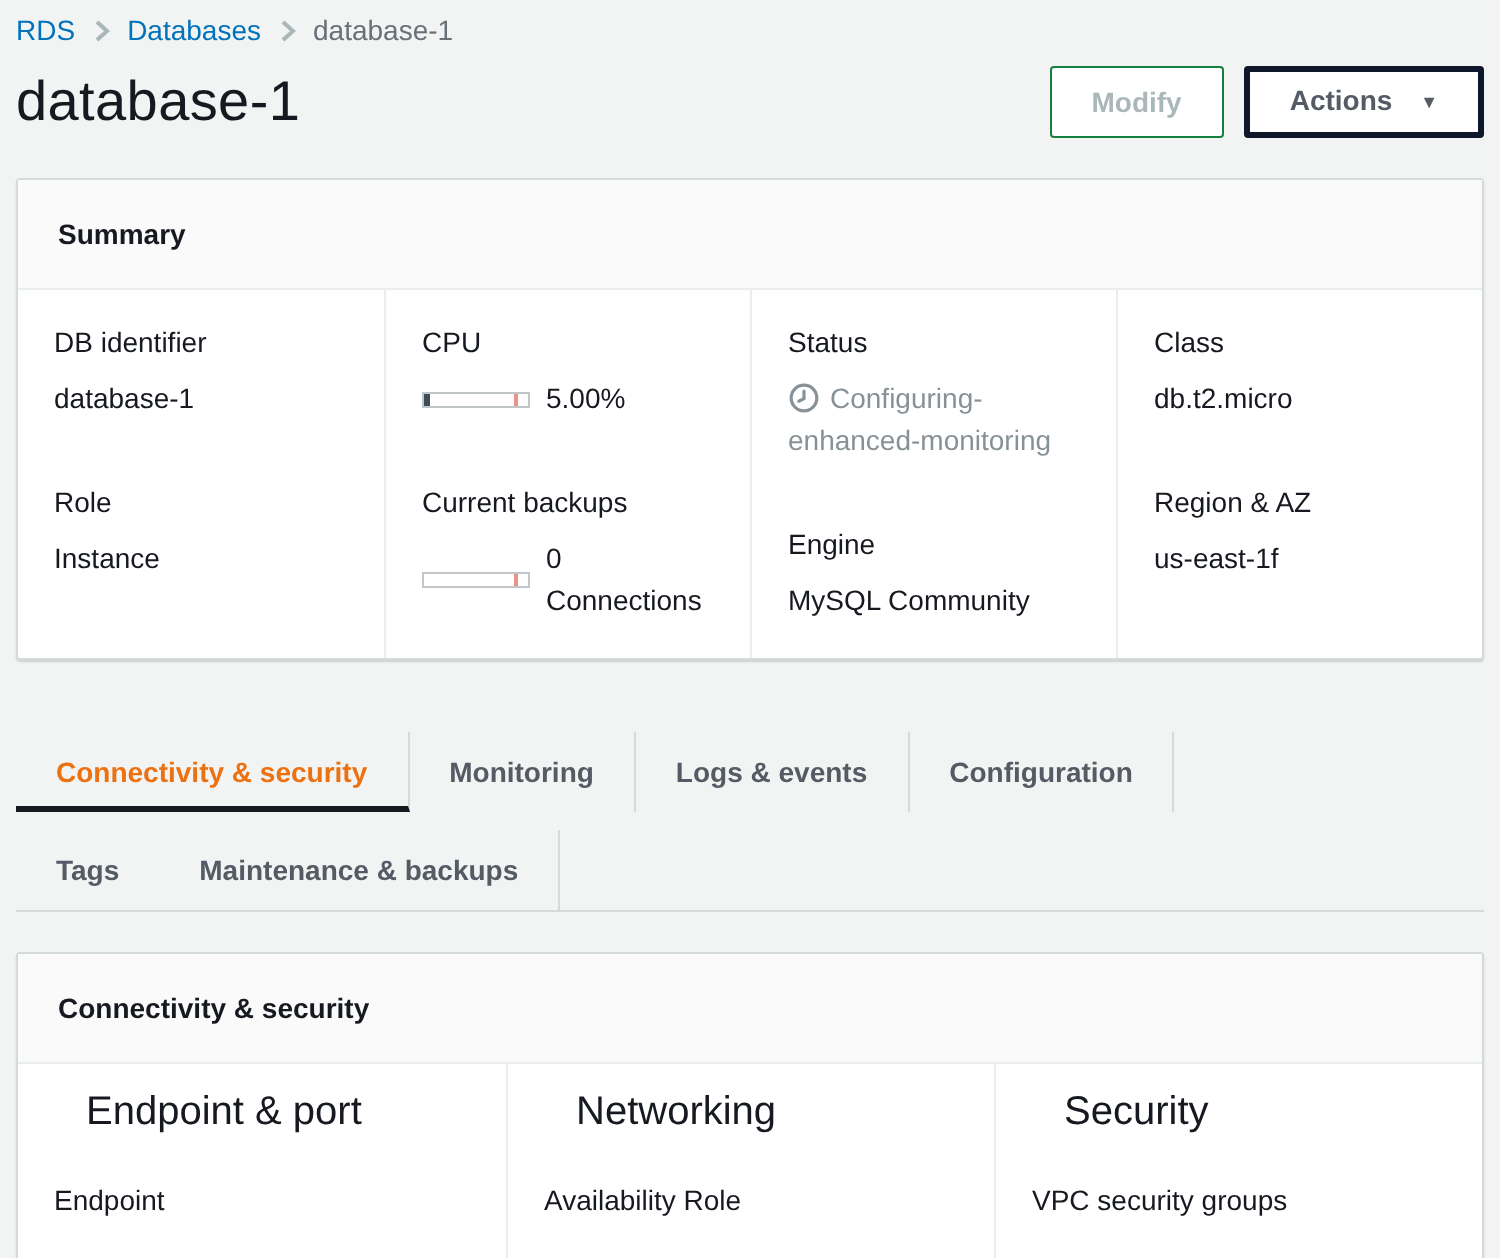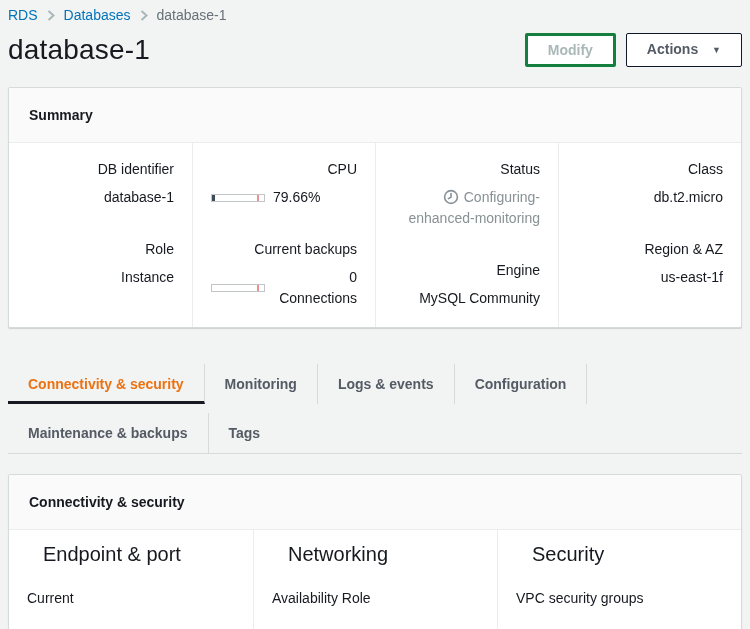--- a/index.html
+++ b/index.html
@@ -18,33 +18,33 @@
   .crumb-current { color:#687078; }
   .crumb-sep { display:inline-flex; align-items:center; }
 
   
   .title-row { display:flex; align-items:center; margin-top:10px; }
   h1.page-title { font-size:28px; font-weight:400; margin:0; letter-spacing:.2px; }
   .title-actions { margin-left:auto; display:flex; gap:10px; }
   .btn { background:#fff; font-size:14px; font-weight:700; line-height:20px;
          padding:4px 20px; border-radius:2px; cursor:pointer;
          font-family:"Liberation Sans","DejaVu Sans",sans-serif; }
-  .btn-disabled { color:#aab7b8; border:3px solid #15803d; cursor:default; }
-  .btn-normal { color:#545b64; border:1px solid #0f172a; }
+  .btn-disabled { color:#aab7b8; border:1px solid #15803d; cursor:default; }
+  .btn-normal { color:#545b64; border:3px solid #0f172a; }
   .caret { font-size:9px; margin-left:10px; position:relative; top:-1px; }
 
   
   .card { background:#fff; border:1px solid #d5dbdb; border-radius:2px;
           box-shadow:0 1px 1px rgba(0,28,36,.15); margin-top:20px; }
   .card-header { background:#fafafa; border-bottom:1px solid #eaeded; padding:19px 20px; }
   .card-header h2 { margin:0; font-size:14px; font-weight:700; }
 
   
   .summary-grid { display:grid; grid-template-columns:1fr 1fr 1fr 1fr; }
-  .sum-col { padding:18px;text-align:right; }
+  .sum-col { padding:18px; }
   .sum-col + .sum-col { border-left:1px solid #eaeded; }
   .field + .field { margin-top:33px; }
   .field-label { margin-bottom:10px; }
   .field-value { line-height:21px; }
   .status-value { color:#879196; max-width:150px; }
   .status-clock { vertical-align:-3px; margin-right:5px; }
 
   
   .gauge-row { display:flex; align-items:center; gap:8px; }
   .gauge { position:relative; width:54px; height:8px; background:#fff;
@@ -119,21 +119,21 @@
       </div>
 
       <div class="sum-col">
         <div class="field">
           <div class="field-label">CPU</div>
           <div class="field-value gauge-row">
             <span class="gauge">
               <span class="gauge-fill" style="width: 6%;"></span>
               <span class="gauge-tick" style="left: 86%;"></span>
             </span>
-            <span>79.66%</span>
+            <span>5.00%</span>
           </div>
         </div>
         <div class="field">
           <div class="field-label">Current backups</div>
           <div class="field-value gauge-row">
             <span class="gauge">
               <span class="gauge-fill" style="width: 0%;"></span>
               <span class="gauge-tick" style="left: 86%;"></span>
             </span>
             <span>0 Connections</span>
@@ -172,33 +172,33 @@
   </section>
 
   <div class="tabs">
     <div class="tab-row">
       <div class="tab active">Connectivity &amp; security</div>
       <div class="tab">Monitoring</div>
       <div class="tab">Logs &amp; events</div>
       <div class="tab">Configuration</div>
     </div>
     <div class="tab-row">
+      <div class="tab no-sep">Tags</div>
       <div class="tab">Maintenance &amp; backups</div>
-      <div class="tab no-sep">Tags</div>
     </div>
   </div>
 
   <section class="card conn-card">
     <div class="card-header">
       <h2>Connectivity &amp; security</h2>
     </div>
     <div class="conn-grid">
       <div class="conn-col">
         <h3 class="conn-heading">Endpoint &amp; port</h3>
-        <div class="conn-label">Current</div>
+        <div class="conn-label">Endpoint</div>
       </div>
       <div class="conn-col">
         <h3 class="conn-heading">Networking</h3>
         <div class="conn-label">Availability Role</div>
       </div>
       <div class="conn-col">
         <h3 class="conn-heading">Security</h3>
         <div class="conn-label">VPC security groups</div>
       </div>
     </div>

